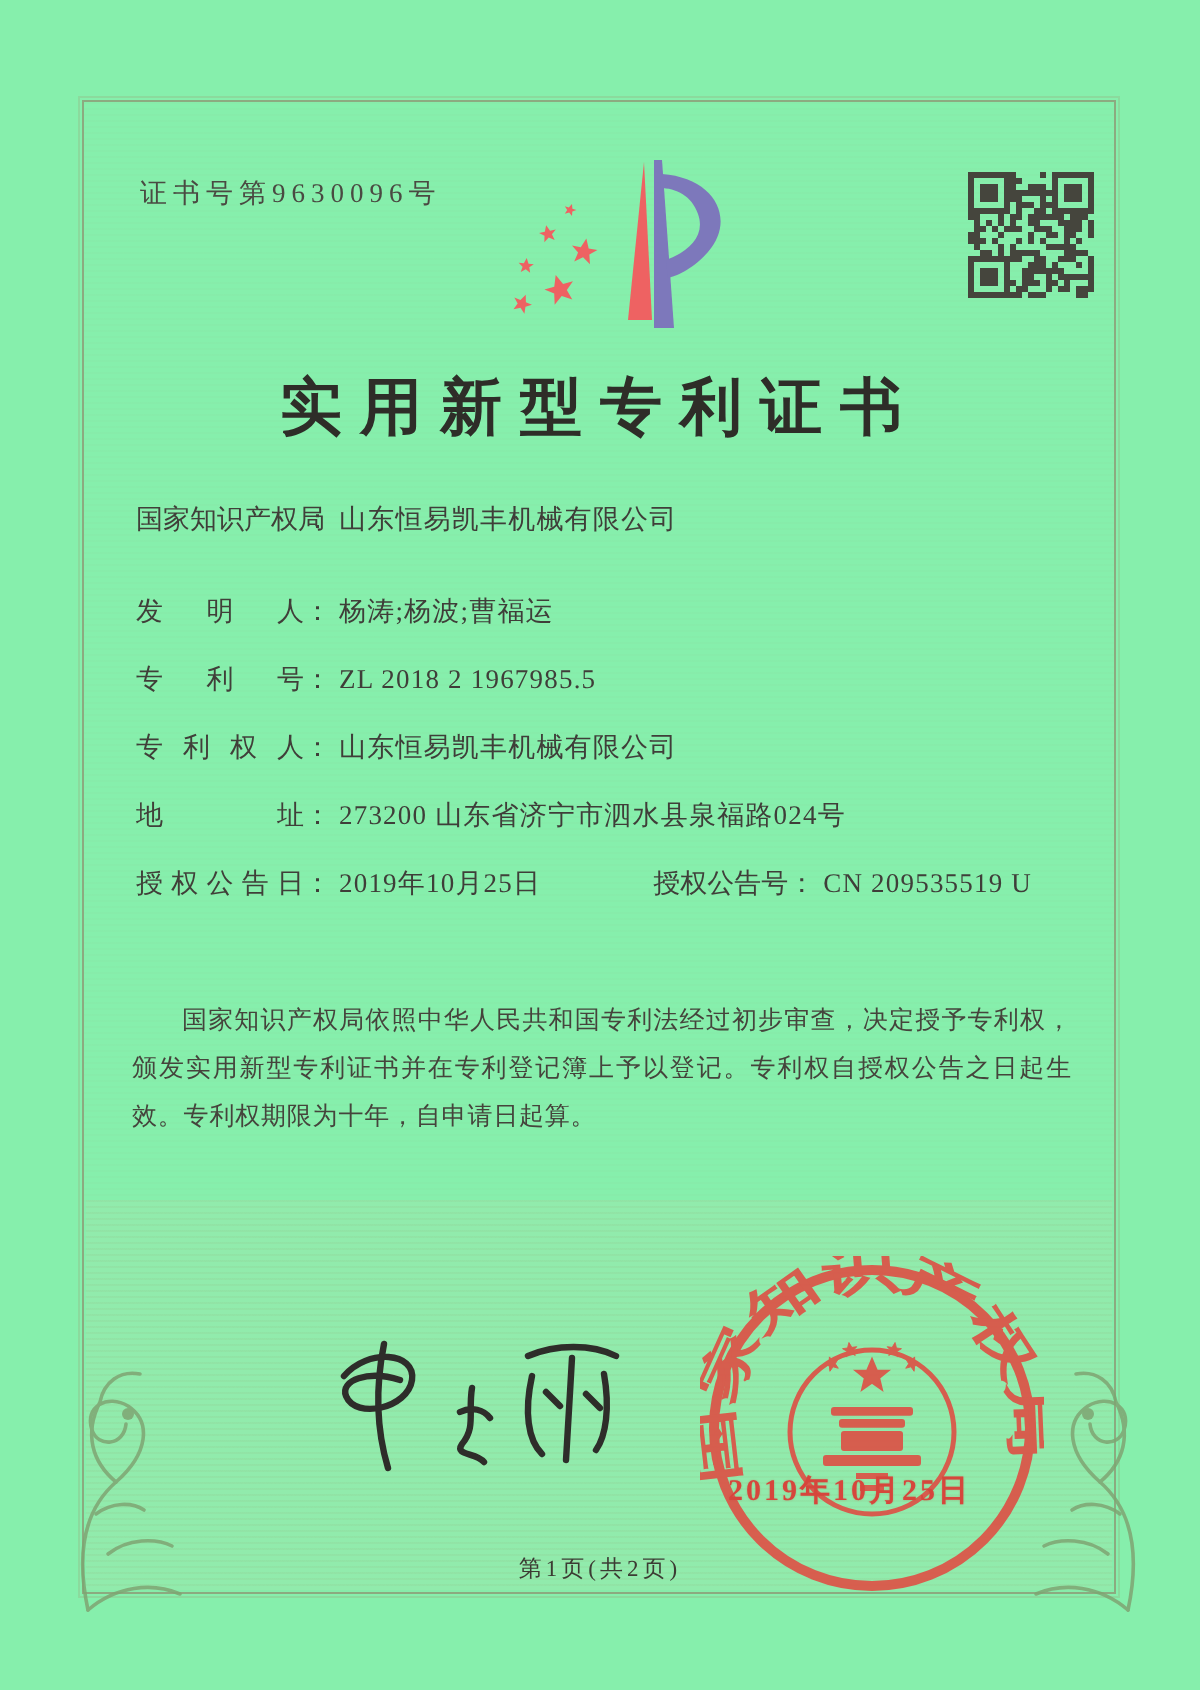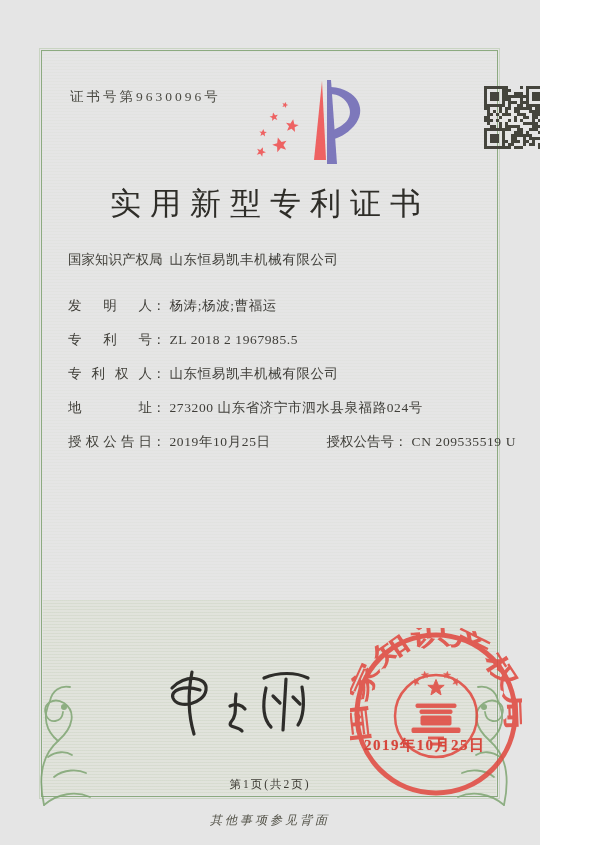--- a/index.html
+++ b/index.html
@@ -1,18 +1,18 @@
 <!DOCTYPE html>
 <html><head>
 <meta charset="utf-8">
 <style>
   html,body{margin:0;padding:0;}
   .page{
-    position:relative; width:540px; height:845px; overflow:hidden;
-    background:#e5e5e5;
+    position:relative; width:600px; height:845px; overflow:hidden;
+    background:#86efac;
     font-family:"Liberation Serif","DejaVu Serif",serif;
     color:#3f3e39;
   }
   .frame{
     position:absolute; left:41px; top:50px; right:42px; bottom:48px;
     border:1.5px solid #8caa80;
     outline:1px solid rgba(150,180,130,.35); outline-offset:1px;
     background:
       repeating-linear-gradient(180deg, rgba(150,170,125,.045) 0 1px, rgba(0,0,0,0) 1px 3px);
   }
@@ -25,21 +25,21 @@
   }
   .cert-no{
     position:absolute; left:70px; top:88px;
     font-size:13.5px; letter-spacing:3px; color:#4a4a42;
   }
   .logo{ position:absolute; left:252px; top:76px; width:160px; height:112px; }
   .qr{ position:absolute; left:484px; top:86px; width:63px; height:63px; }
   .qr i{ position:absolute; width:3px; height:3px; background:#45453d; }
   .title{
     position:absolute; left:0; right:0; top:183px; text-align:center;
-    font-size:31px; font-weight:400; letter-spacing:9px; color:#2e2d28;
+    font-size:31px; font-weight:700; letter-spacing:9px; color:#2e2d28;
   }
   .fields{ position:absolute; left:68px; top:250px; width:475px; font-size:13.5px; }
   .fr{ margin-bottom:15px; line-height:19px; white-space:nowrap; }
   .fr.gap{ margin-bottom:27px; }
   .lab{ display:inline-block; width:84px; text-align:justify; text-align-last:justify; color:#403f39; }
   .col{ display:inline-block; }
   .val{ letter-spacing:.6px; margin-left:4px; }
   .pair2{ margin-left:56px; }
   .paras{
     position:absolute; left:66px; top:498px; width:470px;
@@ -390,20 +390,21 @@
     </div>
     <div class="fr">
       <span class="lab">地址</span><span class="col">：</span><span class="val">273200 山东省济宁市泗水县泉福路024号</span>
     </div>
     <div class="fr">
       <span class="lab">授权公告日</span><span class="col">：</span><span class="val">2019年10月25日</span><span class="pair2"><span>授权公告号</span><span class="col">：</span><span class="val">CN 209535519 U</span></span>
     </div>
   </div>
 
   <div class="paras">
+    <p>国家知识产权局依照中华人民共和国专利法经过初步审查，决定授予专利权，颁发实用新型专利证书并在专利登记簿上予以登记。专利权自授权公告之日起生效。专利权期限为十年，自申请日起算。</p>
   </div>
 
 
   <svg class="sig" viewBox="0 0 180 92">
     <g fill="none" stroke="#2e2d2a" stroke-width="3.2" stroke-linecap="round" stroke-linejoin="round">
       <path d="M40,8 C36,28 36,50 42,70"></path>
       <path d="M20,24 C32,10 56,12 54,26 C52,40 26,46 21,34 C18,26 32,21 48,26"></path>
       <path d="M84,30 C82,42 86,50 79,58 C75,64 86,62 90,67"></path>
       <path d="M78,42 C84,39 90,41 93,45"></path>
       <path d="M112,14 C126,8 144,8 156,14"></path>
@@ -437,15 +438,14 @@
         </g>
         <defs>
           <path id="st2" d="M0,-9 L2.6,-2.8 L8.6,-2.8 L3.8,1.1 L5.3,7.3 L0,3.6 L-5.3,7.3 L-3.8,1.1 L-8.6,-2.8 L-2.6,-2.8 Z"></path>
         </defs>
       </g>
     </svg>
     <div class="seal-date">2019年10月25日</div>
   </div>
 
   <div class="page-info">第1页(共2页)</div>
-  <div class="back-note">其他事项参见背面</div>
 
 </div>
 
 </body></html>

